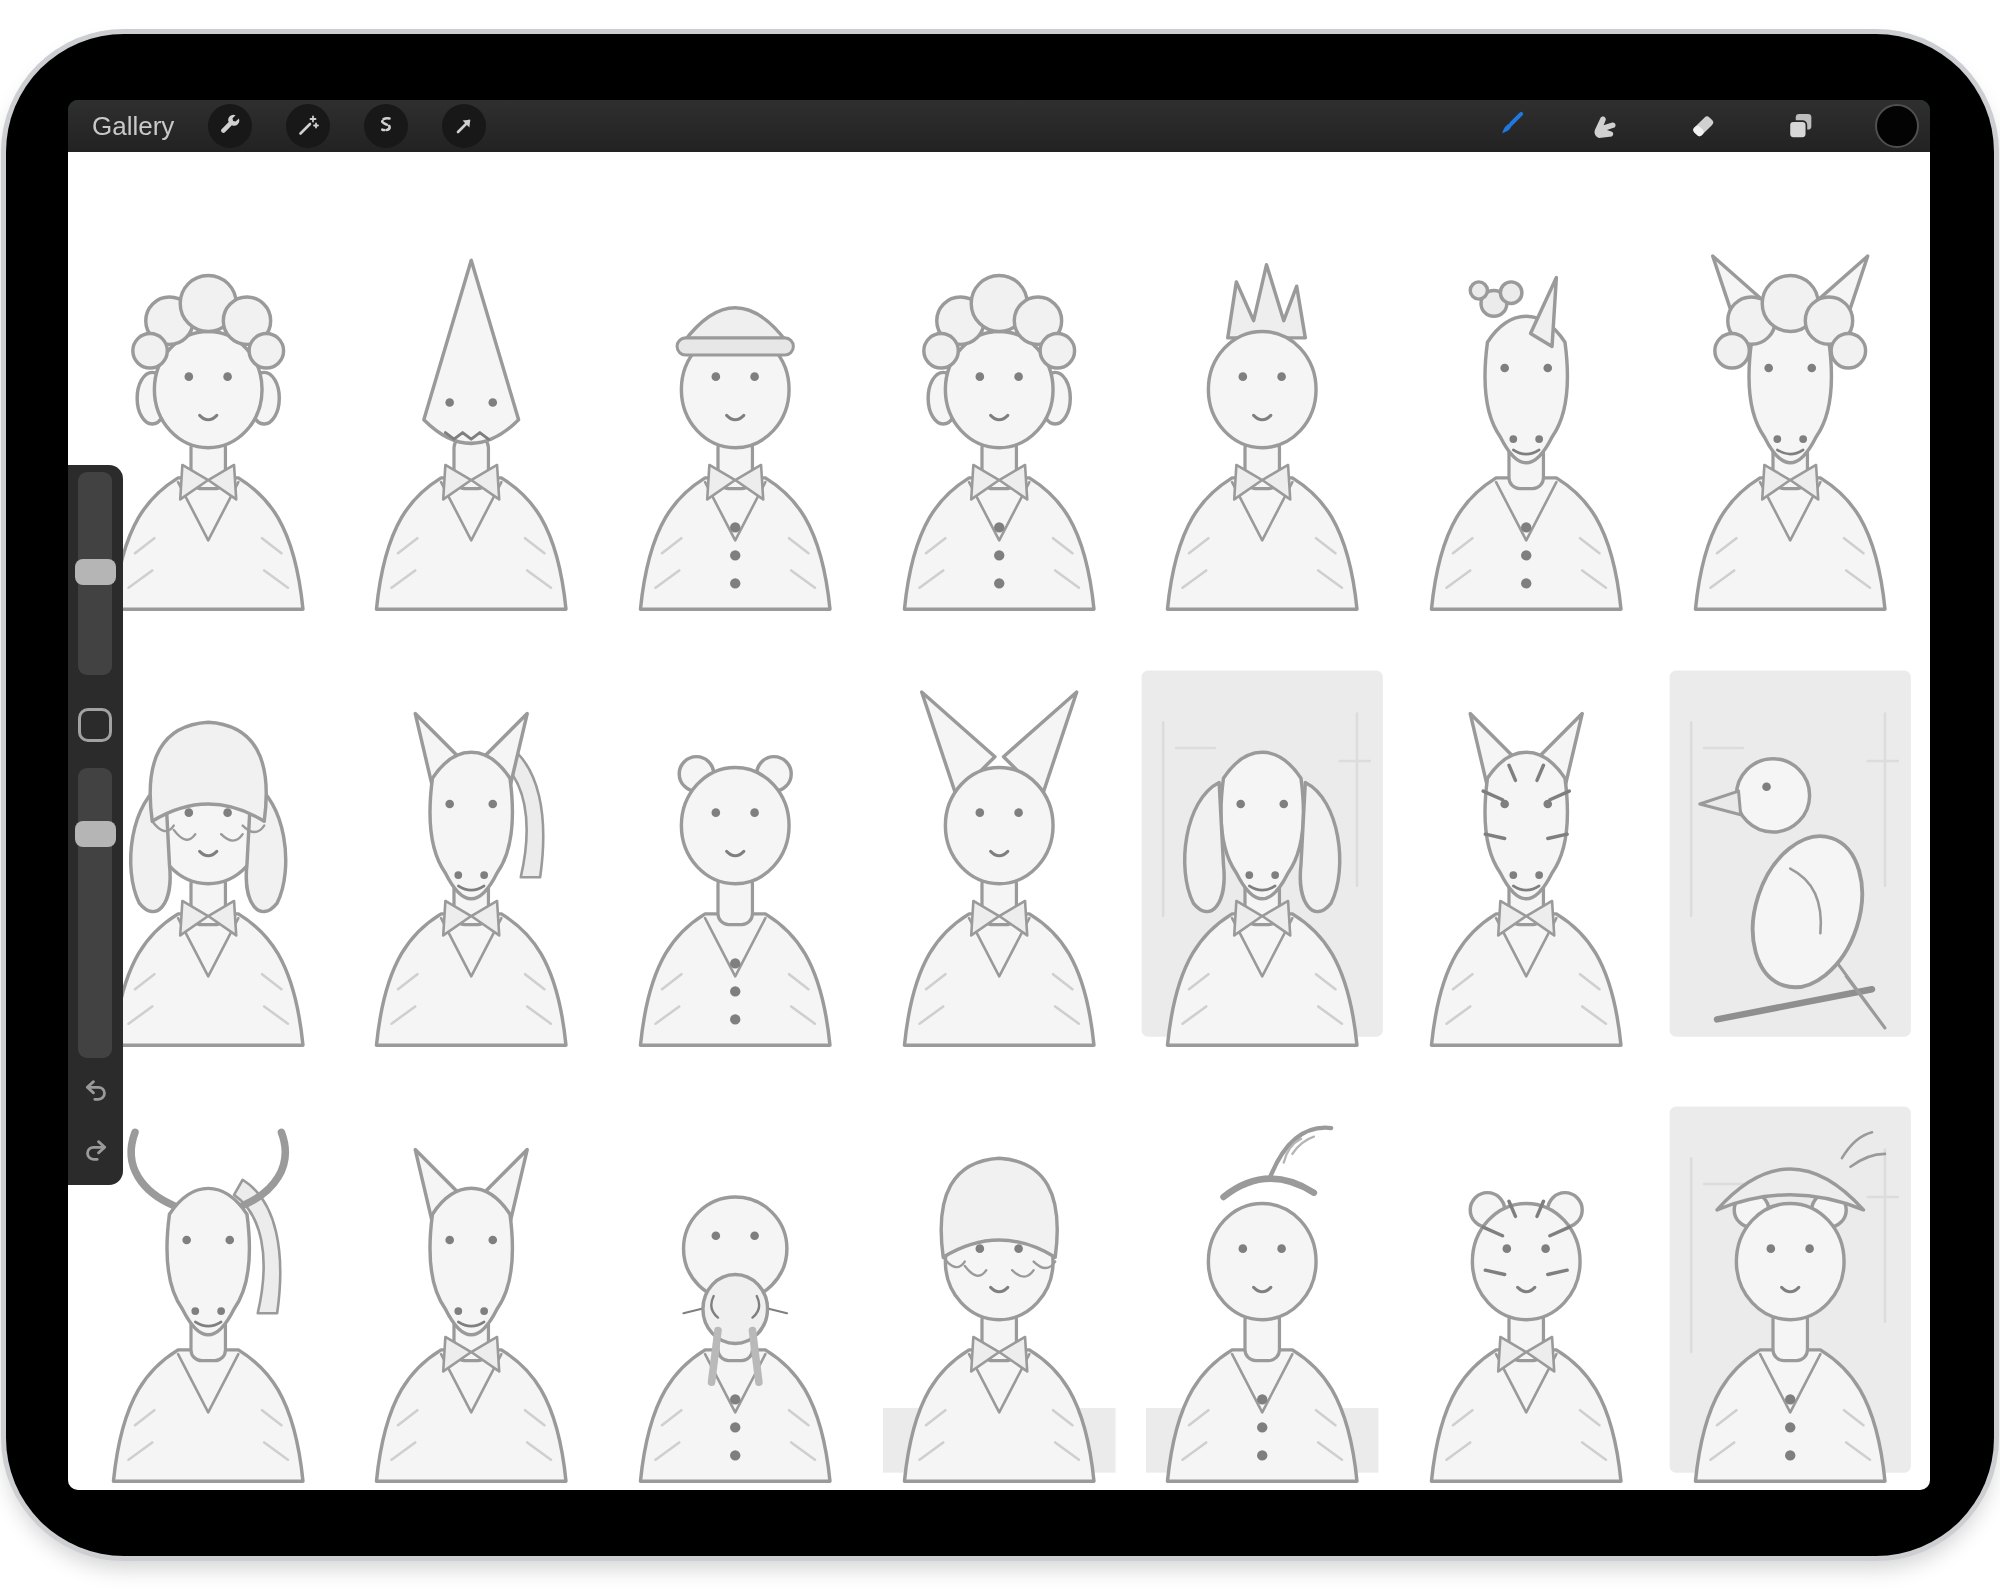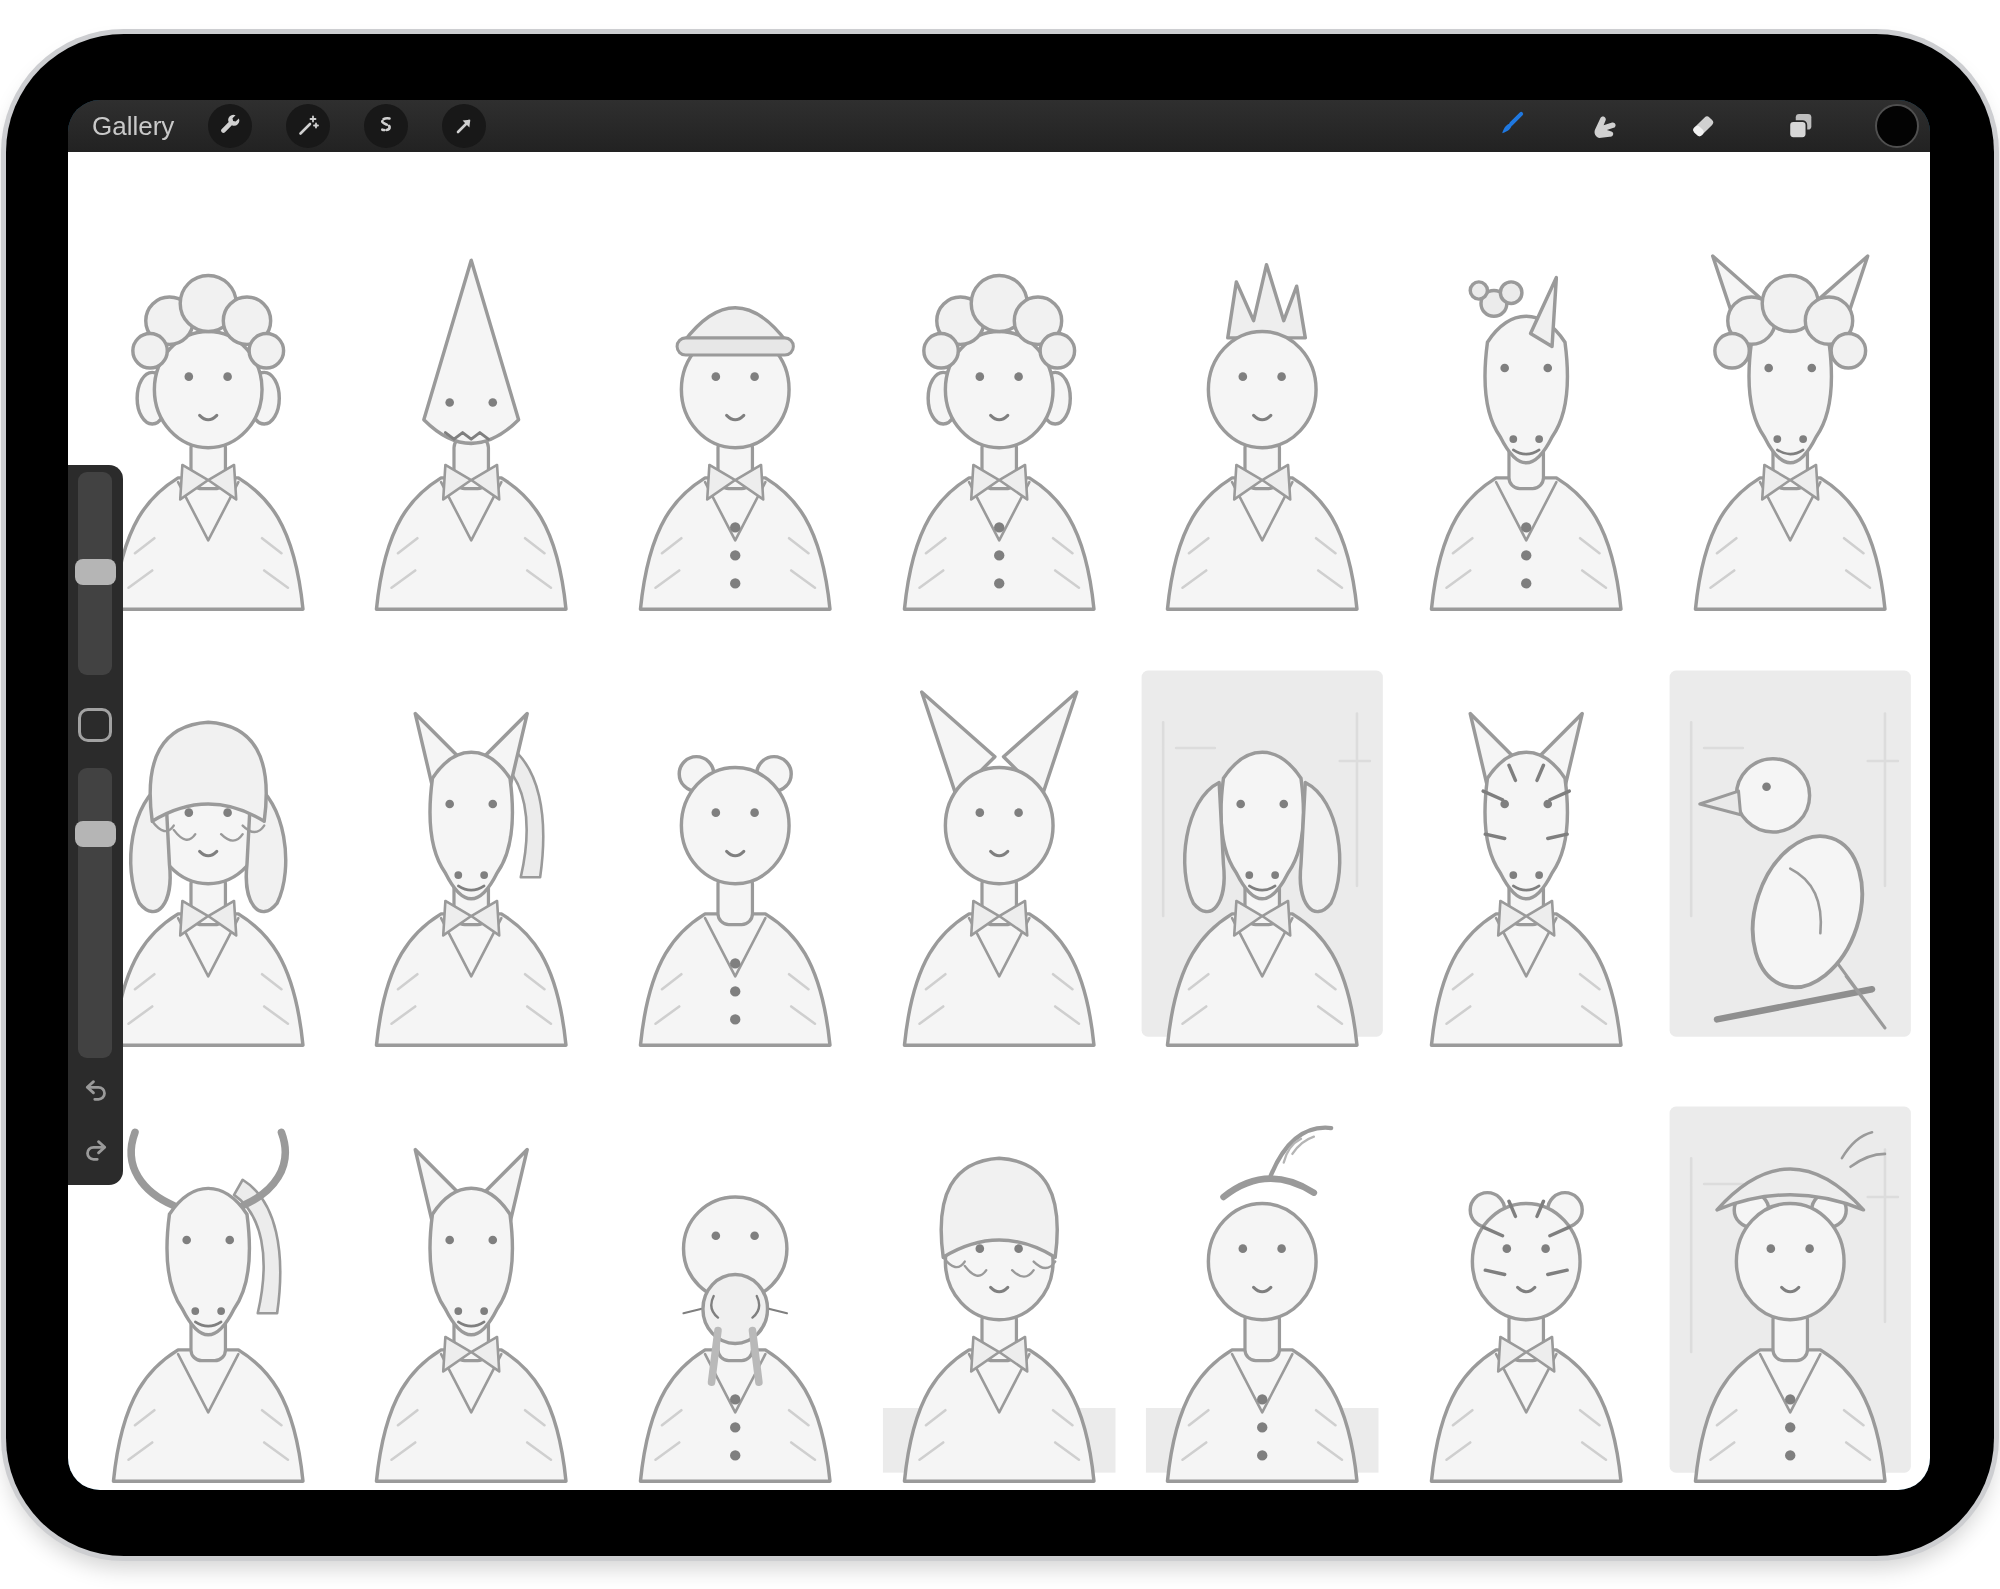--- a/index.html
+++ b/index.html
@@ -1,21 +1,21 @@
 <!DOCTYPE html>
 <html><head>
 <meta charset="utf-8">
 <style>
   html,body{margin:0;padding:0;background:#ffffff;}
   .page{position:relative;width:2000px;height:1589px;background:#ffffff;overflow:hidden;
         font-family:"Liberation Sans",sans-serif;}
   .device{position:absolute;left:6px;top:34px;width:1988px;height:1522px;background:#000000;
           border-radius:118px;box-shadow:0 0 0 5px #cdced1,0 12px 22px rgba(0,0,0,.18);}
   .screen{position:absolute;left:62px;top:66px;width:1862px;height:1390px;background:#0c4a6e;
-          border-radius:32px;overflow:hidden;}
+          border-radius:10px;overflow:hidden;}
   
   .toolbar{position:absolute;left:0;top:0;right:0;height:52px;z-index:5;
            background:linear-gradient(#2f2f2f,#222222);display:flex;align-items:center;justify-content:space-between;}
   .tb-left{display:flex;align-items:center;gap:34px;padding-left:24px;}
   .gallery{color:#c9c9c9;font-size:26px;line-height:52px;cursor:default;}
   .tb-circle{width:44px;height:44px;border-radius:50%;background:#181818;border:none;padding:0;
              display:flex;align-items:center;justify-content:center;}
   .tb-right{display:flex;align-items:center;gap:51px;padding-right:10px;}
   .tb-flat{background:none;border:none;width:46px;height:46px;padding:0;
            display:flex;align-items:center;justify-content:center;}

